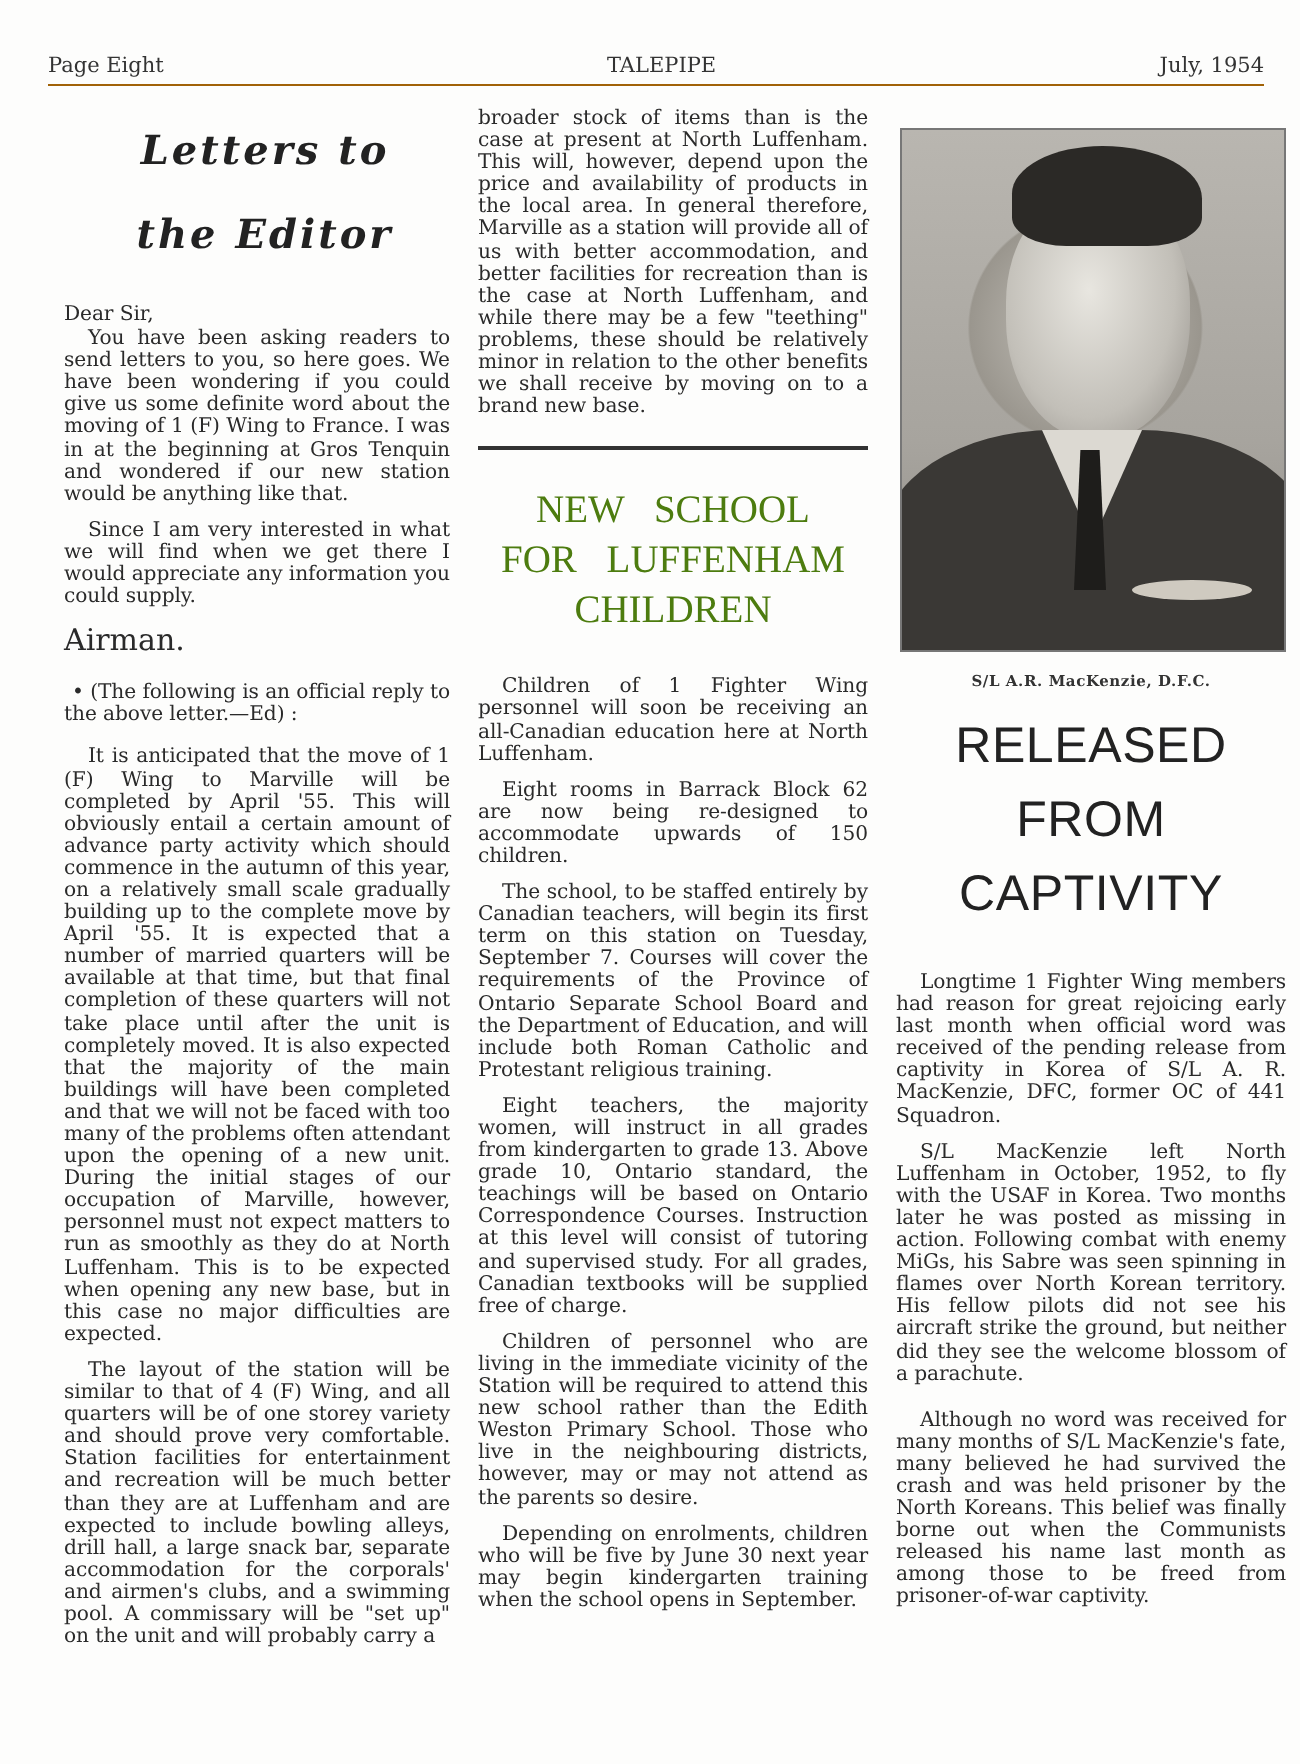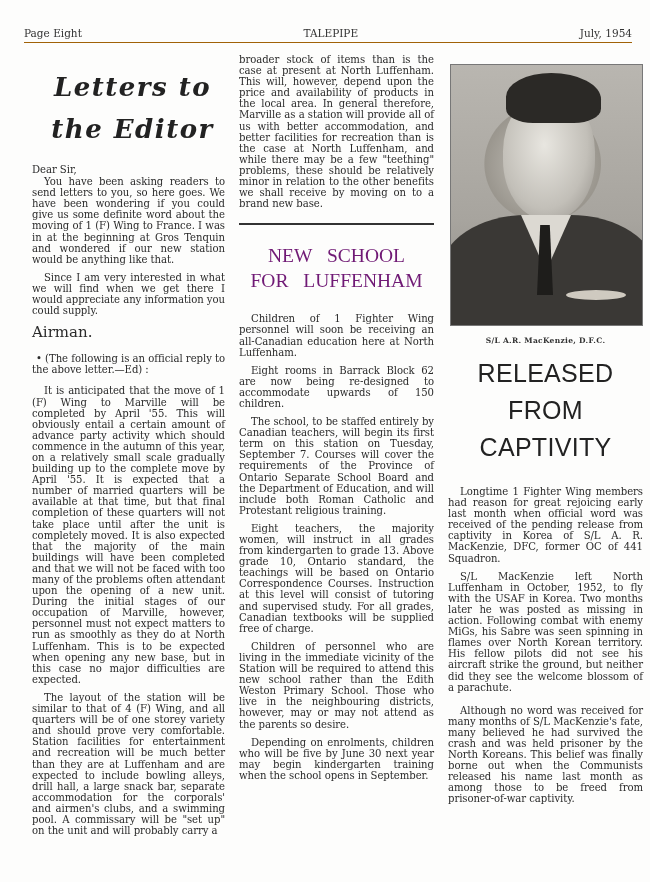--- a/index.html
+++ b/index.html
@@ -20,31 +20,31 @@
     text-align: justify; text-indent: 12px; letter-spacing: -0.05px;
     hyphens: manual;
   }
   .col p.noindent { text-indent: 0; }
   .col1 { left: 32px; width: 193px; }
   .col2 { left: 239px; width: 195px; top: 54px; }
   .col3 { left: 448px; width: 195px; }
 
   .letters-title {
     font-family: "DejaVu Serif", serif; font-weight: bold; font-style: italic;
-    font-size: 26px; line-height: 42px; text-align: center; color: #222;
-    letter-spacing: 1.5px; margin: 16px 0 14px 8px;
+    font-size: 20px; line-height: 42px; text-align: center; color: #222;
+    letter-spacing: 1.5px; margin: 4px 0 14px 8px;
   }
   .signoff1 { text-align: right; padding-right: 38px; font-size: 10.5px; margin: 2px 0 8px; }
   .signoff2 { text-align: left; padding-right: 12px; font-size: 15px; margin: 0 0 12px; }
 
   .rule { height: 2px; background: #333; margin: 14px 0 18px 0; }
 
   .school-title {
     font-family: "Liberation Serif", serif; font-size: 19.5px; line-height: 25px;
-    text-align: center; color: #701a75; margin: 0 0 20px 0; word-spacing: 10px;
+    text-align: center; color: #4d7c0f; margin: 0 0 20px 0; word-spacing: 10px;
   }
 
   .photo {
     width: 191px; height: 260px; margin-left: 2px; margin-top: 14px;
     background: radial-gradient(ellipse 55% 40% at 48% 38%, #c8c5be 0%, #9a968e 55%, transparent 56%),
                 linear-gradient(180deg, #b9b6b0 0%, #a7a49e 60%, #8e8b86 100%);
     position: relative; overflow: hidden; border: 1px solid #777;
   }
   .photo .hair {
     position: absolute; left: 55px; top: 8px; width: 95px; height: 50px;
@@ -102,20 +102,21 @@
   <p style="margin-top:10px">It is anticipated that the move of 1 (F) Wing to Marville will be completed by April '55. This will obviously entail a certain amount of advance party activity which should commence in the autumn of this year, on a relatively small scale gradually building up to the complete move by April '55. It is expected that a number of married quarters will be available at that time, but that final completion of these quarters will not take place until after the unit is completely moved. It is also expected that the majority of the main buildings will have been completed and that we will not be faced with too many of the problems often attendant upon the opening of a new unit. During the initial stages of our occupation of Marville, however, personnel must not expect matters to run as smoothly as they do at North Luffenham. This is to be expected when opening any new base, but in this case no major difficulties are expected.</p>
   <p>The layout of the station will be similar to that of 4 (F) Wing, and all quarters will be of one storey variety and should prove very comfortable. Station facilities for entertainment and recreation will be much better than they are at Luffenham and are expected to include bowling alleys, drill hall, a large snack bar, separate accommodation for the corporals' and airmen's clubs, and a swimming pool. A commissary will be "set up" on the unit and will probably carry a</p>
 </div>
 
 <div class="col col2">
   <p class="noindent">broader stock of items than is the case at present at North Luffenham. This will, however, depend upon the price and availability of products in the local area. In general therefore, Marville as a station will provide all of us with better accommodation, and better facilities for recreation than is the case at North Luffenham, and while there may be a few "teething" problems, these should be relatively minor in relation to the other benefits we shall receive by moving on to a brand new base.</p>
   <div class="rule"></div>
   <div class="school-title">
     <div>NEW SCHOOL</div>
     <div>FOR LUFFENHAM</div>
+    <div>CHILDREN</div>
   </div>
   <p>Children of 1 Fighter Wing personnel will soon be receiving an all-Canadian education here at North Luffenham.</p>
   <p>Eight rooms in Barrack Block 62 are now being re-designed to accommodate upwards of 150 children.</p>
   <p>The school, to be staffed entirely by Canadian teachers, will begin its first term on this station on Tuesday, September 7. Courses will cover the requirements of the Province of Ontario Separate School Board and the Department of Education, and will include both Roman Catholic and Protestant religious training.</p>
   <p>Eight teachers, the majority women, will instruct in all grades from kindergarten to grade 13. Above grade 10, Ontario standard, the teachings will be based on Ontario Correspondence Courses. Instruction at this level will consist of tutoring and supervised study. For all grades, Canadian textbooks will be supplied free of charge.</p>
   <p>Children of personnel who are living in the immediate vicinity of the Station will be required to attend this new school rather than the Edith Weston Primary School. Those who live in the neighbouring districts, however, may or may not attend as the parents so desire.</p>
   <p>Depending on enrolments, children who will be five by June 30 next year may begin kindergarten training when the school opens in September.</p>
 </div>
 
 <div class="col col3">

